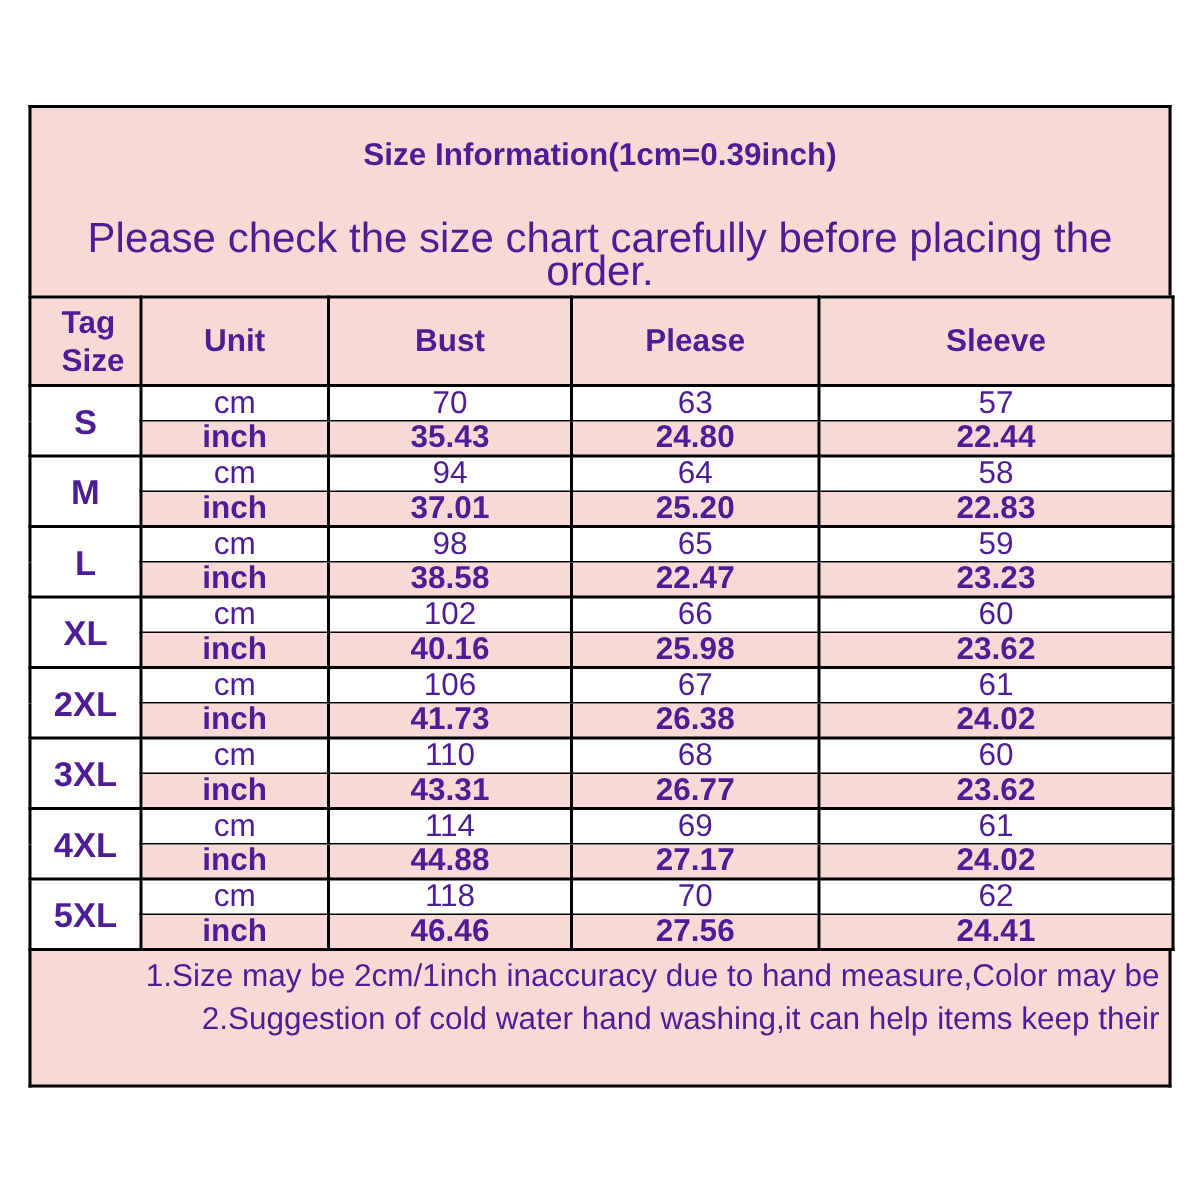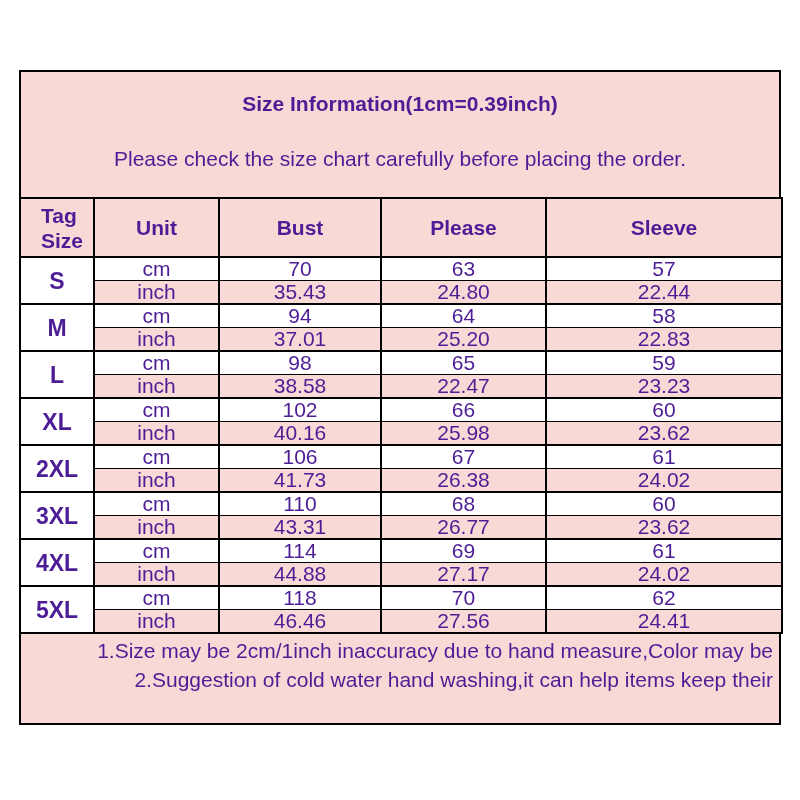--- a/index.html
+++ b/index.html
@@ -32,21 +32,21 @@
     text-align: center;
   }
   .title {
     padding-top: 21px;
     font-size: 21px;
     font-weight: bold;
     line-height: 22px;
   }
   .subtitle {
     margin-top: 33px;
-    font-size: 21px;
+    font-size: 28px;
     line-height: 22px;
   }
   table.size-table {
     width: 762px;
     border-collapse: collapse;
     table-layout: fixed;
   }
   table.size-table td {
     box-sizing: border-box;
     border: 2px solid #000000;
@@ -68,20 +68,21 @@
   }
   tr.cm-row td {
     background: #ffffff;
     height: 22px;
     border-bottom-width: 1px;
   }
   tr.inch-row td {
     background: #f9d9d6;
     height: 22px;
     border-top-width: 1px;
+    font-weight: bold;
   }
   tr.cm-row td.size-cell {
     background: #ffffff;
     font-weight: bold;
     font-size: 23px;
     border-bottom-width: 2px;
   }
   .notes-box {
     box-sizing: border-box;
     width: 762px;

